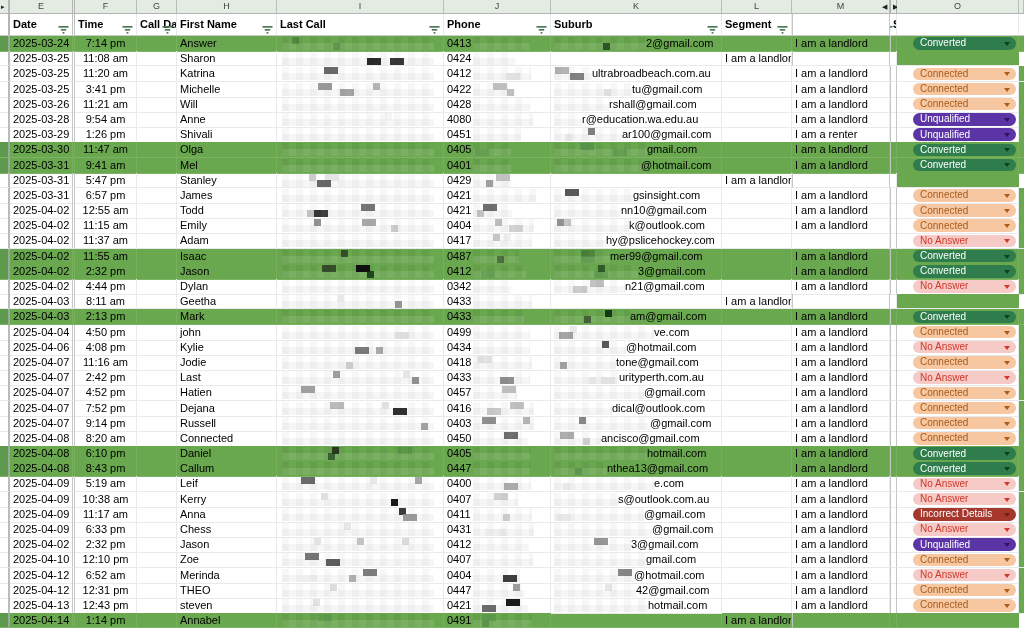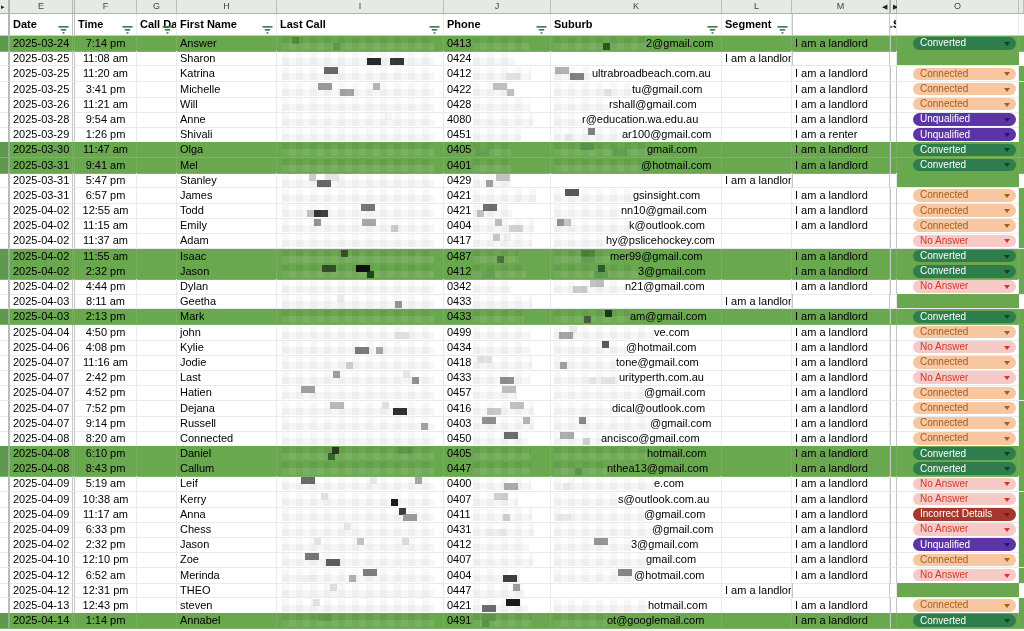--- a/index.html
+++ b/index.html
@@ -845,20 +845,21 @@
         <div class="cell psliver"></div>
       </div>
       <div class="row grid">
         <div class="cell strip"></div>
         <div class="cell fdiv">2025-04-12</div>
         <div class="cell time">12:31 pm</div>
         <div class="cell"></div>
         <div class="cell">THEO</div>
         <div class="cell"><span class="censor" style="width: 152px; margin-left: 2px;"><span class="sq" style="width: 7px; height: 7px; left: 48px; top: 0px; background: rgb(138, 138, 138); opacity: 0.28;"></span></span></div>
         <div class="cell"><span>0447</span><span class="censor" style="width: 52px; margin-left: 2px;"><span class="sq" style="width: 7px; height: 7px; left: 40px; top: 0px; background: rgb(138, 138, 138); opacity: 0.84;"></span></span></div>
+        <div class="cell emailwrap" style="overflow: visible;"><span class="censor" style="width: 82px;"><span class="sq" style="width: 7px; height: 7px; left: 51px; top: 0px; background: rgb(187, 187, 187); opacity: 0.35;"></span></span><span>42@gmail.com</span></div>
         <div class="cell"></div>
         <div class="cell">I am a landlord</div>
         <div class="cell ndiv"></div>
         <div class="cell" style="padding-left: 0px;">
           <div class="pill" style="background: rgb(246, 199, 160); color: rgb(168, 92, 30);">
             <span>Connected</span>
             <span class="tri" style="border-top-color: rgb(168, 92, 30);"></span>
           </div>
         </div>
         <div class="cell psliver"></div>
@@ -884,21 +885,20 @@
         <div class="cell psliver"></div>
       </div>
       <div class="row grid hl">
         <div class="cell strip"></div>
         <div class="cell fdiv">2025-04-14</div>
         <div class="cell time">1:14 pm</div>
         <div class="cell"></div>
         <div class="cell">Annabel</div>
         <div class="cell"><span class="censor" style="width: 152px; margin-left: 2px;"><span class="sq" style="width: 14px; height: 7px; left: 36px; top: 0px; background: rgb(85, 143, 73); opacity: 0.55;"></span></span></div>
         <div class="cell"><span>0491</span><span class="censor" style="width: 59px; margin-left: 2px;"><span class="sq" style="width: 7px; height: 7px; left: 9px; top: 6px; background: rgb(85, 143, 73); opacity: 0.88;"></span><span class="sq" style="width: 14px; height: 7px; left: 9px; top: 0px; background: rgb(85, 143, 73); opacity: 0.58;"></span></span></div>
-        <div class="cell emailwrap" style="overflow: visible;"><span class="censor" style="width: 53px;"></span><span>ot@googlemail.com</span></div>
         <div class="cell"></div>
         <div class="cell">I am a landlord</div>
         <div class="cell ndiv"></div>
         <div class="cell" style="padding-left: 0px;">
           <div class="pill" style="background: rgb(47, 125, 76); color: rgb(255, 255, 255);">
             <span>Converted</span>
             <span class="tri" style="border-top-color: rgb(16, 64, 31);"></span>
           </div>
         </div>
         <div class="cell psliver"></div>

